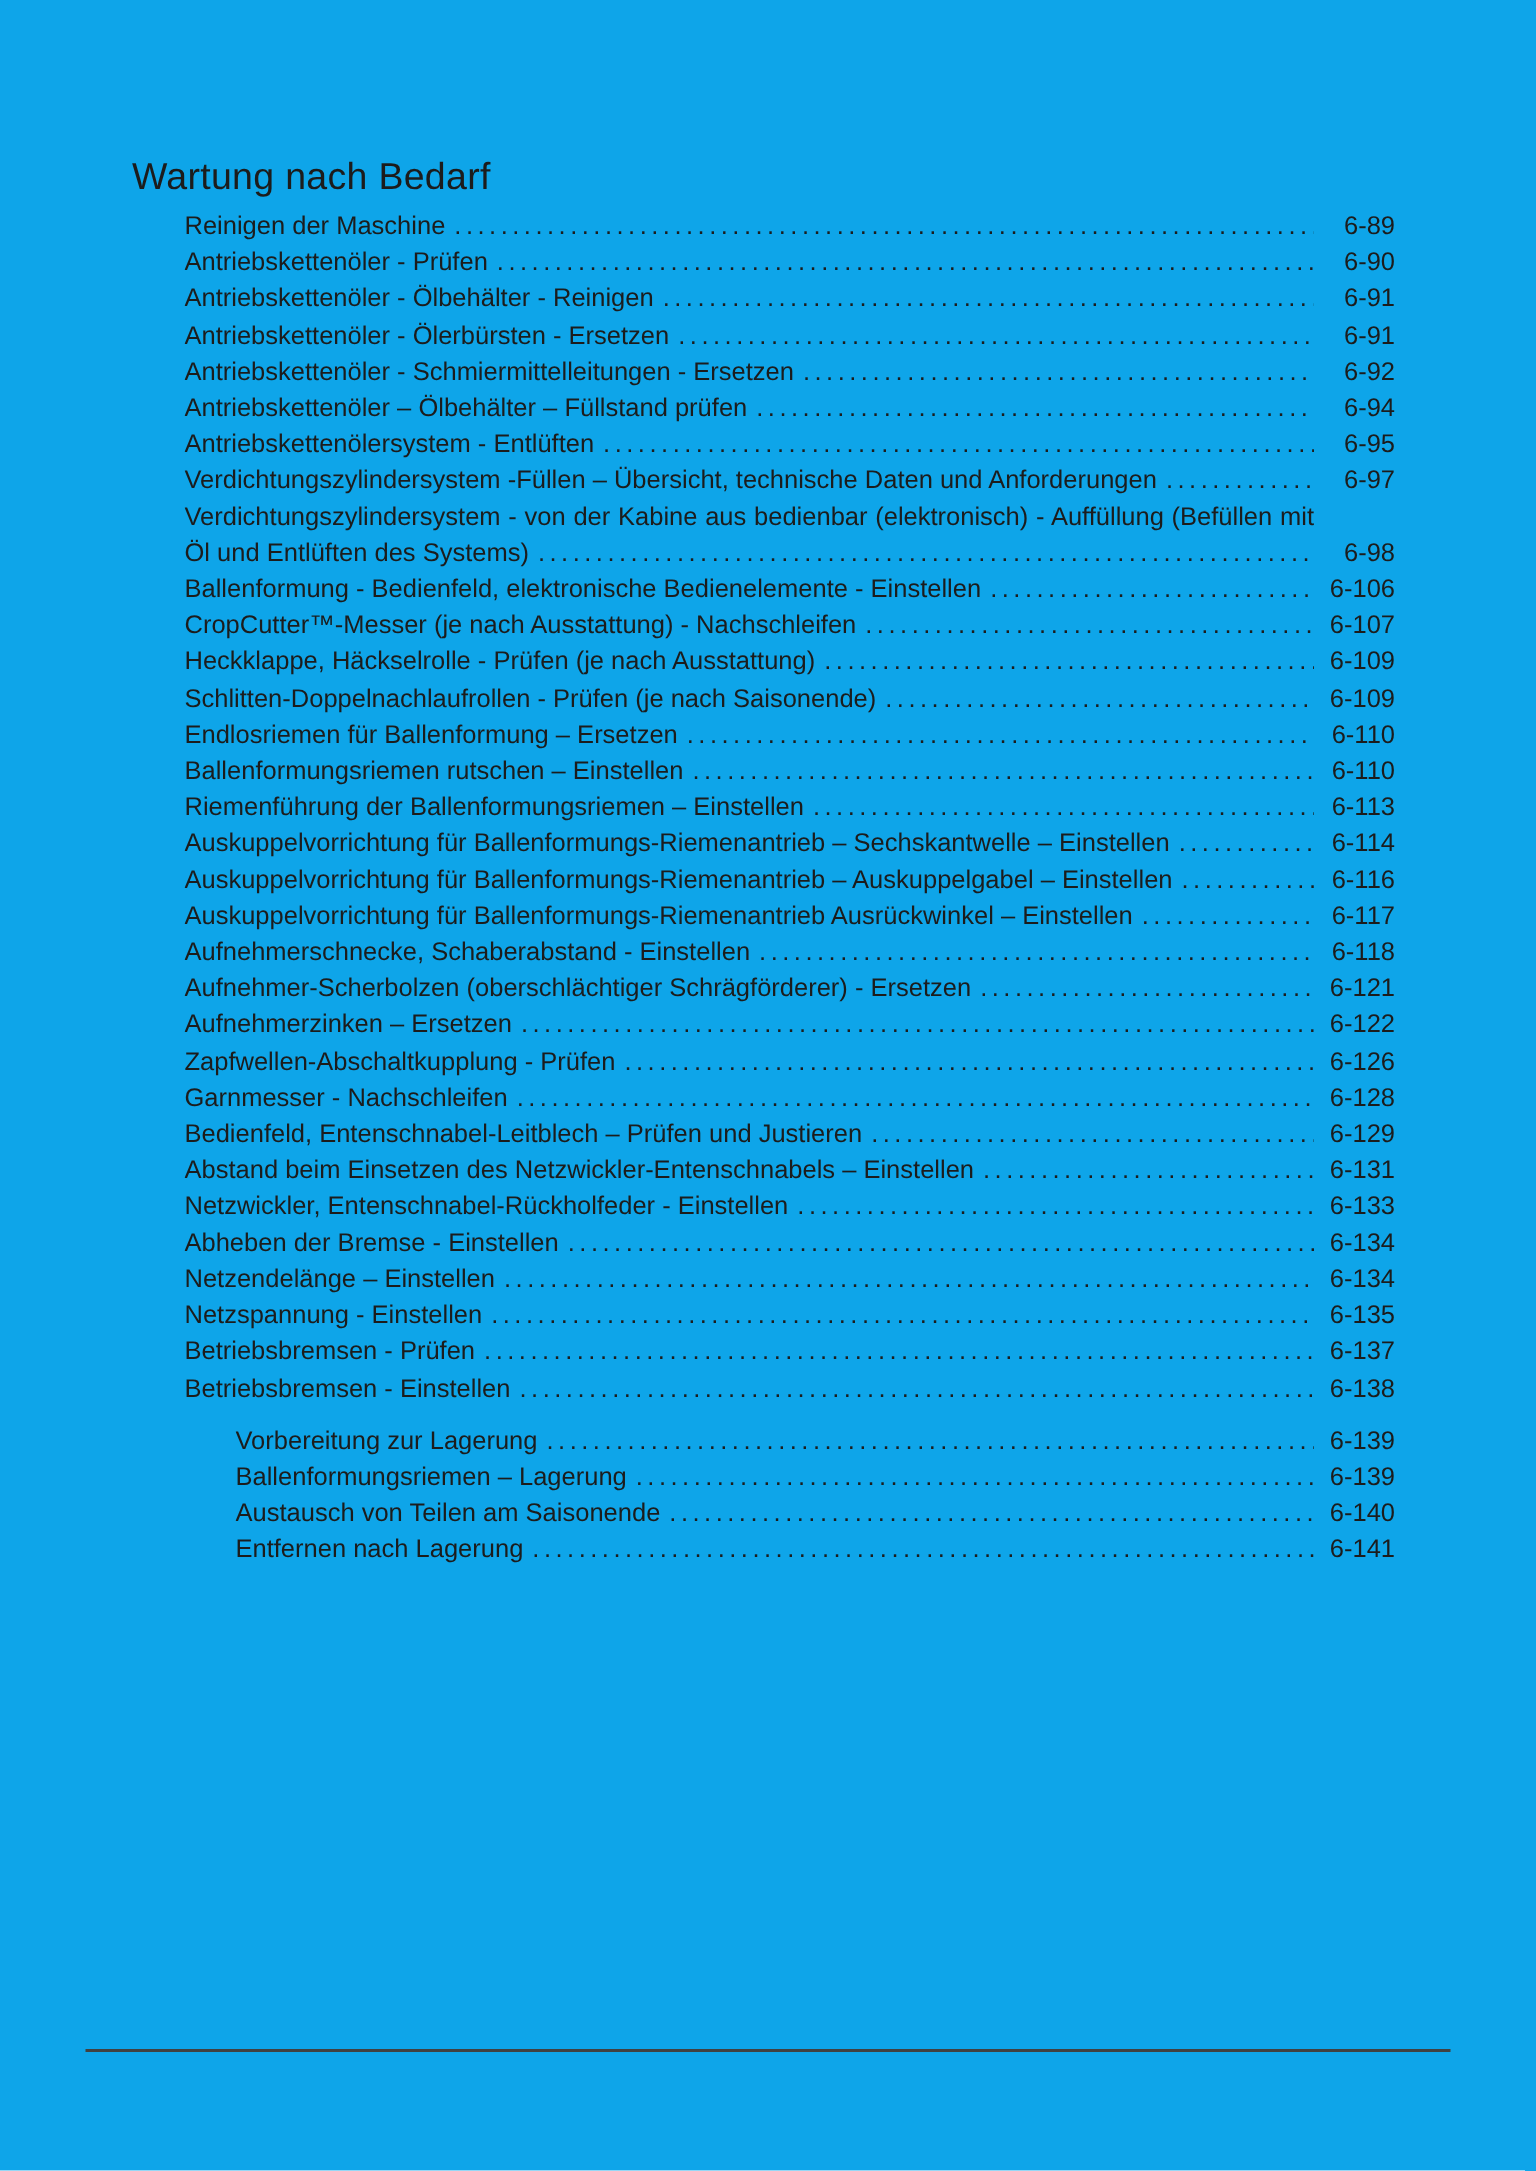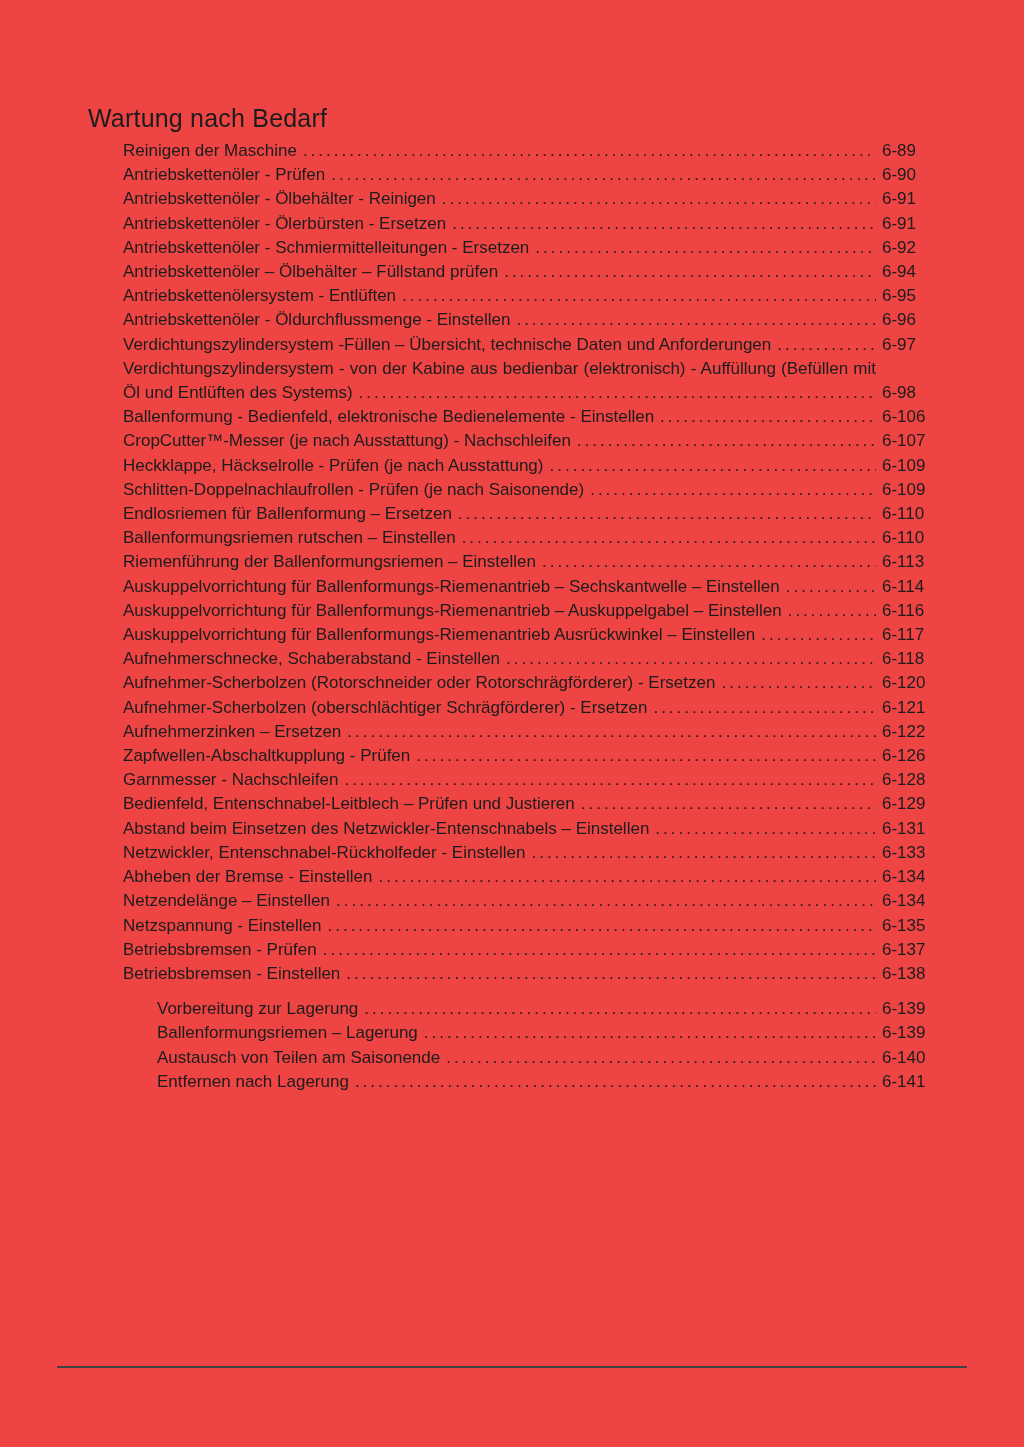--- a/index.html
+++ b/index.html
@@ -5,21 +5,21 @@
   * { margin: 0; padding: 0; box-sizing: border-box; }
   html, body {
     background: #ffffff;
     font-family: "Liberation Sans", sans-serif;
     color: #1c1c1c;
   }
   .page {
     position: relative;
     width: 1024px;
     height: 1447px;
-    background: #ef4444;
+    background: #0ea5e9;
     padding: 103px 94px 0 88px;
     overflow: hidden;
   }
   .section-title {
     font-size: 25px;
     font-weight: 400;
     line-height: 30px;
     color: #1c1c1c;
     margin: 0 0 6px 0;
     letter-spacing: 0.2px;
@@ -45,21 +45,21 @@
   }
   
   .entry-text::after {
     position: absolute;
     padding-left: 6px;
     letter-spacing: 3px;
     content: "........................................................................................................................................................................................................";
   }
   .entry-page {
     min-width: 48px;
-    text-align: left;
+    text-align: right;
     white-space: nowrap;
   }
   .footer-rule {
     position: absolute;
     left: 57px;
     right: 57px;
     top: 1366px;
     height: 0;
     border-top: 2px solid #414141;
   }
@@ -100,24 +100,20 @@
   <li class="toc-entry">
     <span class="entry-text">Antriebskettenöler – Ölbehälter – Füllstand prüfen</span>
     <span class="entry-page">6-94</span>
   </li>
 
   <li class="toc-entry">
     <span class="entry-text">Antriebskettenölersystem - Entlüften</span>
     <span class="entry-page">6-95</span>
   </li>
 
-  <li class="toc-entry">
-    <span class="entry-text">Antriebskettenöler - Öldurchflussmenge - Einstellen</span>
-    <span class="entry-page">6-96</span>
-  </li>
 
   <li class="toc-entry">
     <span class="entry-text">Verdichtungszylindersystem -Füllen – Übersicht, technische Daten und Anforderungen</span>
     <span class="entry-page">6-97</span>
   </li>
 
   <li class="toc-entry">
     <span class="entry-text">Verdichtungszylindersystem - von der Kabine aus bedienbar (elektronisch) - Auffüllung (Befüllen mit Öl und Entlüften des Systems)</span>
     <span class="entry-page">6-98</span>
   </li>
@@ -170,24 +166,20 @@
   <li class="toc-entry">
     <span class="entry-text">Auskuppelvorrichtung für Ballenformungs-Riemenantrieb Ausrückwinkel – Einstellen</span>
     <span class="entry-page">6-117</span>
   </li>
 
   <li class="toc-entry">
     <span class="entry-text">Aufnehmerschnecke, Schaberabstand - Einstellen</span>
     <span class="entry-page">6-118</span>
   </li>
 
-  <li class="toc-entry">
-    <span class="entry-text">Aufnehmer-Scherbolzen (Rotorschneider oder Rotorschrägförderer) - Ersetzen</span>
-    <span class="entry-page">6-120</span>
-  </li>
 
   <li class="toc-entry">
     <span class="entry-text">Aufnehmer-Scherbolzen (oberschlächtiger Schrägförderer) - Ersetzen</span>
     <span class="entry-page">6-121</span>
   </li>
 
   <li class="toc-entry">
     <span class="entry-text">Aufnehmerzinken – Ersetzen</span>
     <span class="entry-page">6-122</span>
   </li>

